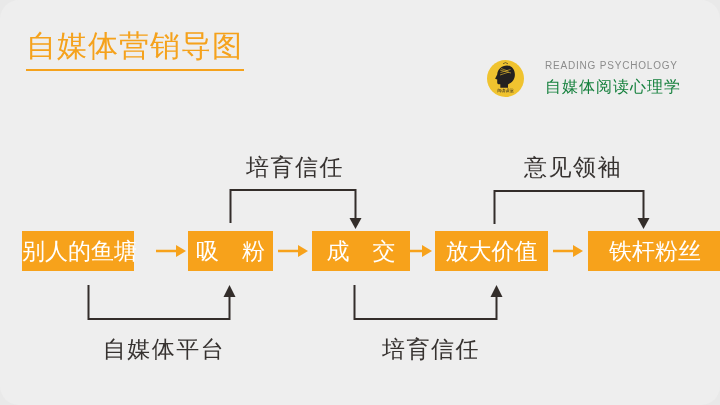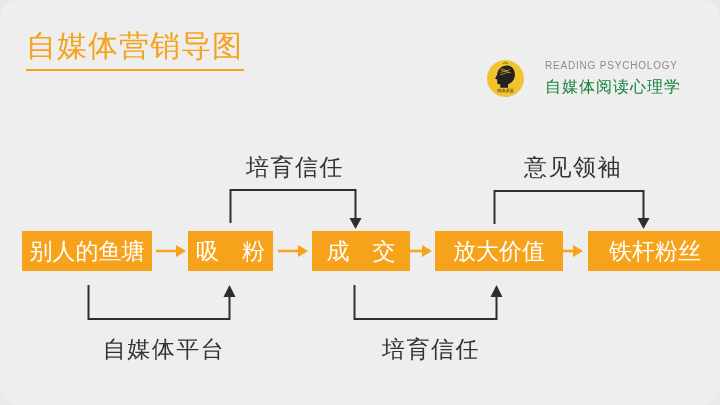--- a/index.html
+++ b/index.html
@@ -33,24 +33,24 @@
     margin-top:5px;font-size:16px;letter-spacing:1px;color:#15803d;
     white-space:nowrap;line-height:20px;
   }
   
   .node{
     position:absolute;top:231px;height:40px;
     background:#f7a21b;color:#ffffff;
     font-size:23px;line-height:40px;text-align:center;
     white-space:nowrap;
   }
-  .node-1{left:22px;width:130px;}
+  .node-1{left:22px;width:112px;}
   .node-2{left:188px;width:85px;}
   .node-3{left:312px;width:98px;}
-  .node-4{left:435px;width:128px;}
+  .node-4{left:435px;width:113px;}
   .node-5{left:588px;width:134px;}
   
   .anno{
     position:absolute;color:#363230;font-size:23px;letter-spacing:1.5px;
     white-space:nowrap;transform:translateX(-50%);
   }
   .anno-top{top:152px;}
   .anno-bottom{top:334px;}
   .anno-1{left:295px;}
   .anno-2{left:573px;font-family:Liberation Serif, serif;}

